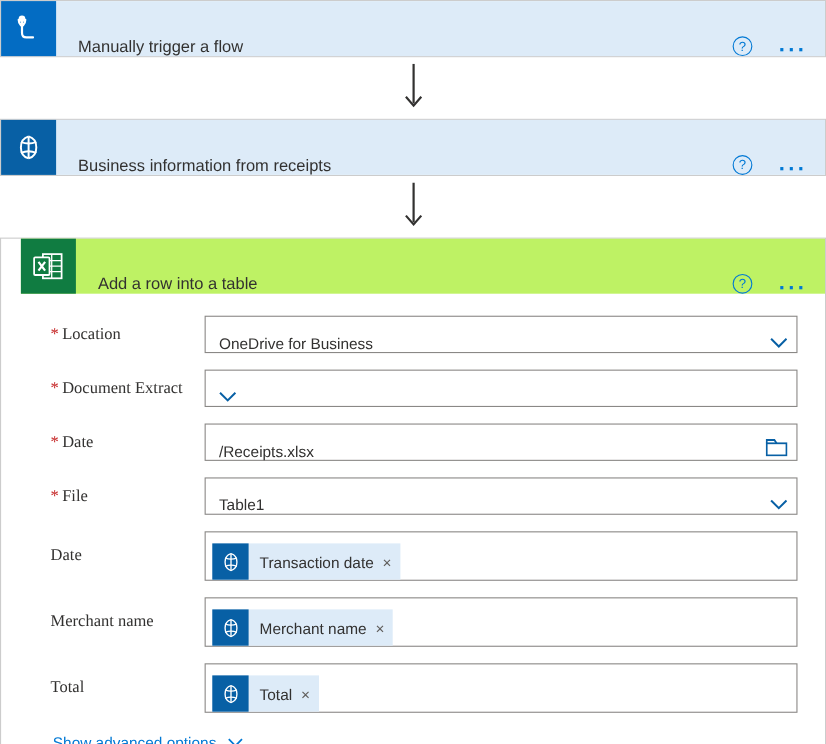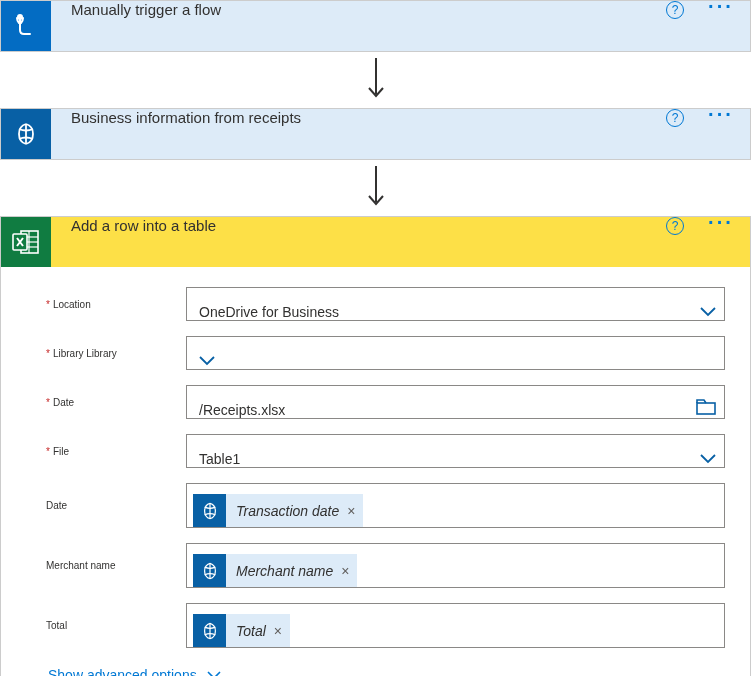--- a/index.html
+++ b/index.html
@@ -9,26 +9,26 @@
     color: #323130;
     background: #fff;
     width: 751px;
   }
   .card {
     border: 1px solid #ccc;
     background: #fff;
   }
   .card-header {
     display: flex;
-    align-items: flex-start;
+    align-items: flex-end;
     height: 50px;
     padding-right: 10px;
   }
   .card-header.blue { background: #DDEBF8; }
-  .card-header.green { background: #fde047; }
+  .card-header.green { background: #bef264; margin-left: 18px; }
   .card-header .icon-box {
     width: 50px;
     height: 50px;
     display: flex;
     align-items: center;
     justify-content: center;
     flex-shrink: 0;
   }
   .icon-box.flow-blue { background: #036CC3; }
   .icon-box.ai-blue { background: #0860A5; }
@@ -69,23 +69,24 @@
   .card-body {
     padding: 20px 25px 10px 45px;
   }
   .form-row {
     display: flex;
     align-items: center;
     margin-bottom: 15px;
   }
   .form-label {
     width: 140px;
-    font-size: 10px;
+    font-size: 15px;
     color: #323130;
     flex-shrink: 0;
+    font-family: Liberation Serif, serif;
   }
   .form-label .req { color: #C62828; margin-right: 3px; }
   .form-field {
     flex: 1;
     border: 1px solid #8a8886;
     height: 34px;
     display: flex;
     align-items: flex-end;
     padding: 0 8px 0 12px;
     background: #fff;
@@ -104,21 +105,21 @@
     height: 33px;
     padding-right: 8px;
     cursor: pointer;
   }
   .token-icon {
     width: 33px; height: 33px;
     background: #0860A5;
     display: flex; align-items: center; justify-content: center;
     margin-right: 10px;
   }
-  .token-label { color: #323130; font-style: italic; }
+  .token-label { color: #323130; }
   .token-x {
     margin-left: 8px;
     color: #605e5c;
     cursor: pointer;
     font-size: 14px;
   }
   .adv-options {
     display: flex;
     align-items: center;
     color: #0078D4;
@@ -207,21 +208,21 @@
       <div class="form-label"><span class="req">*</span><span>Location</span></div>
       <div class="form-field">
         <span class="value">OneDrive for Business</span>
         <span class="chevron"><svg width="16" height="10">
               <polyline points="1,1 8,8 15,1" fill="none" stroke="#0860A5" stroke-width="1.8"></polyline>
             </svg></span>
       </div>
     </div>
 
     <div class="form-row">
-      <div class="form-label"><span class="req">*</span><span>Library Library</span></div>
+      <div class="form-label"><span class="req">*</span><span>Document Extract</span></div>
       <div class="form-field">
         <span class="chevron"><svg width="16" height="10">
               <polyline points="1,1 8,8 15,1" fill="none" stroke="#0860A5" stroke-width="1.8"></polyline>
             </svg></span>
       </div>
     </div>
 
     <div class="form-row">
       <div class="form-label"><span class="req">*</span><span>Date</span></div>
       <div class="form-field">

